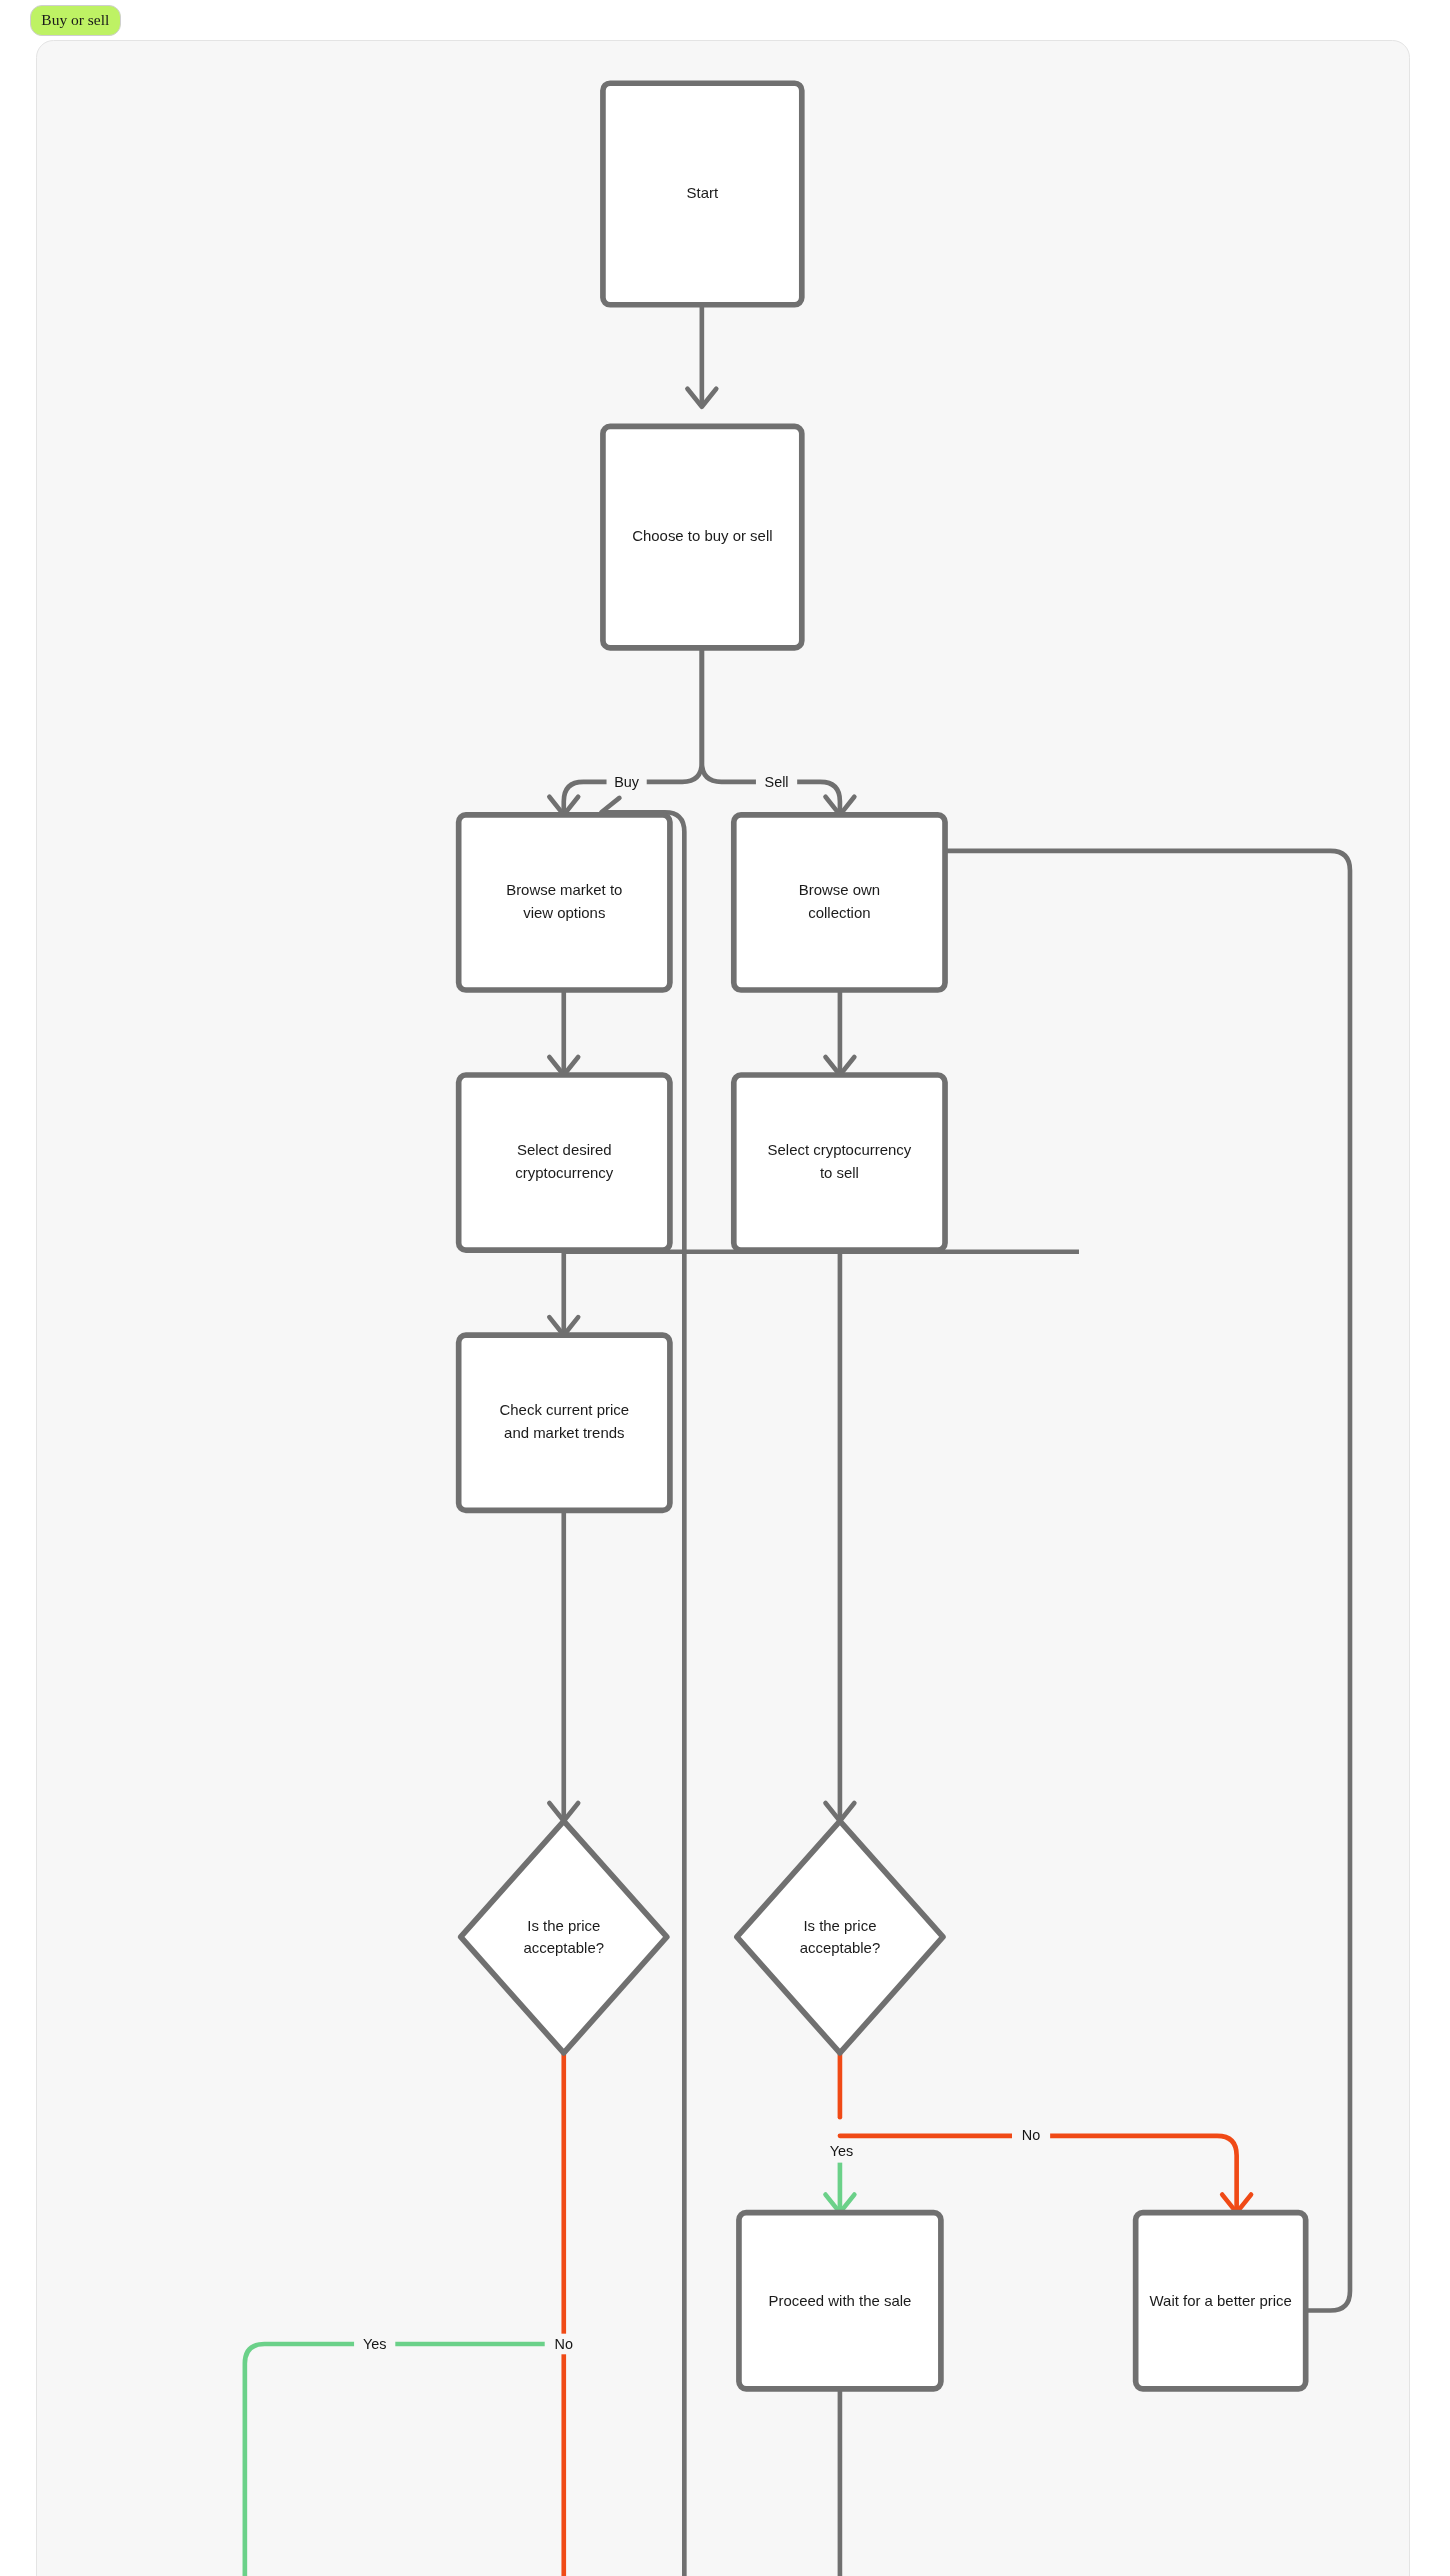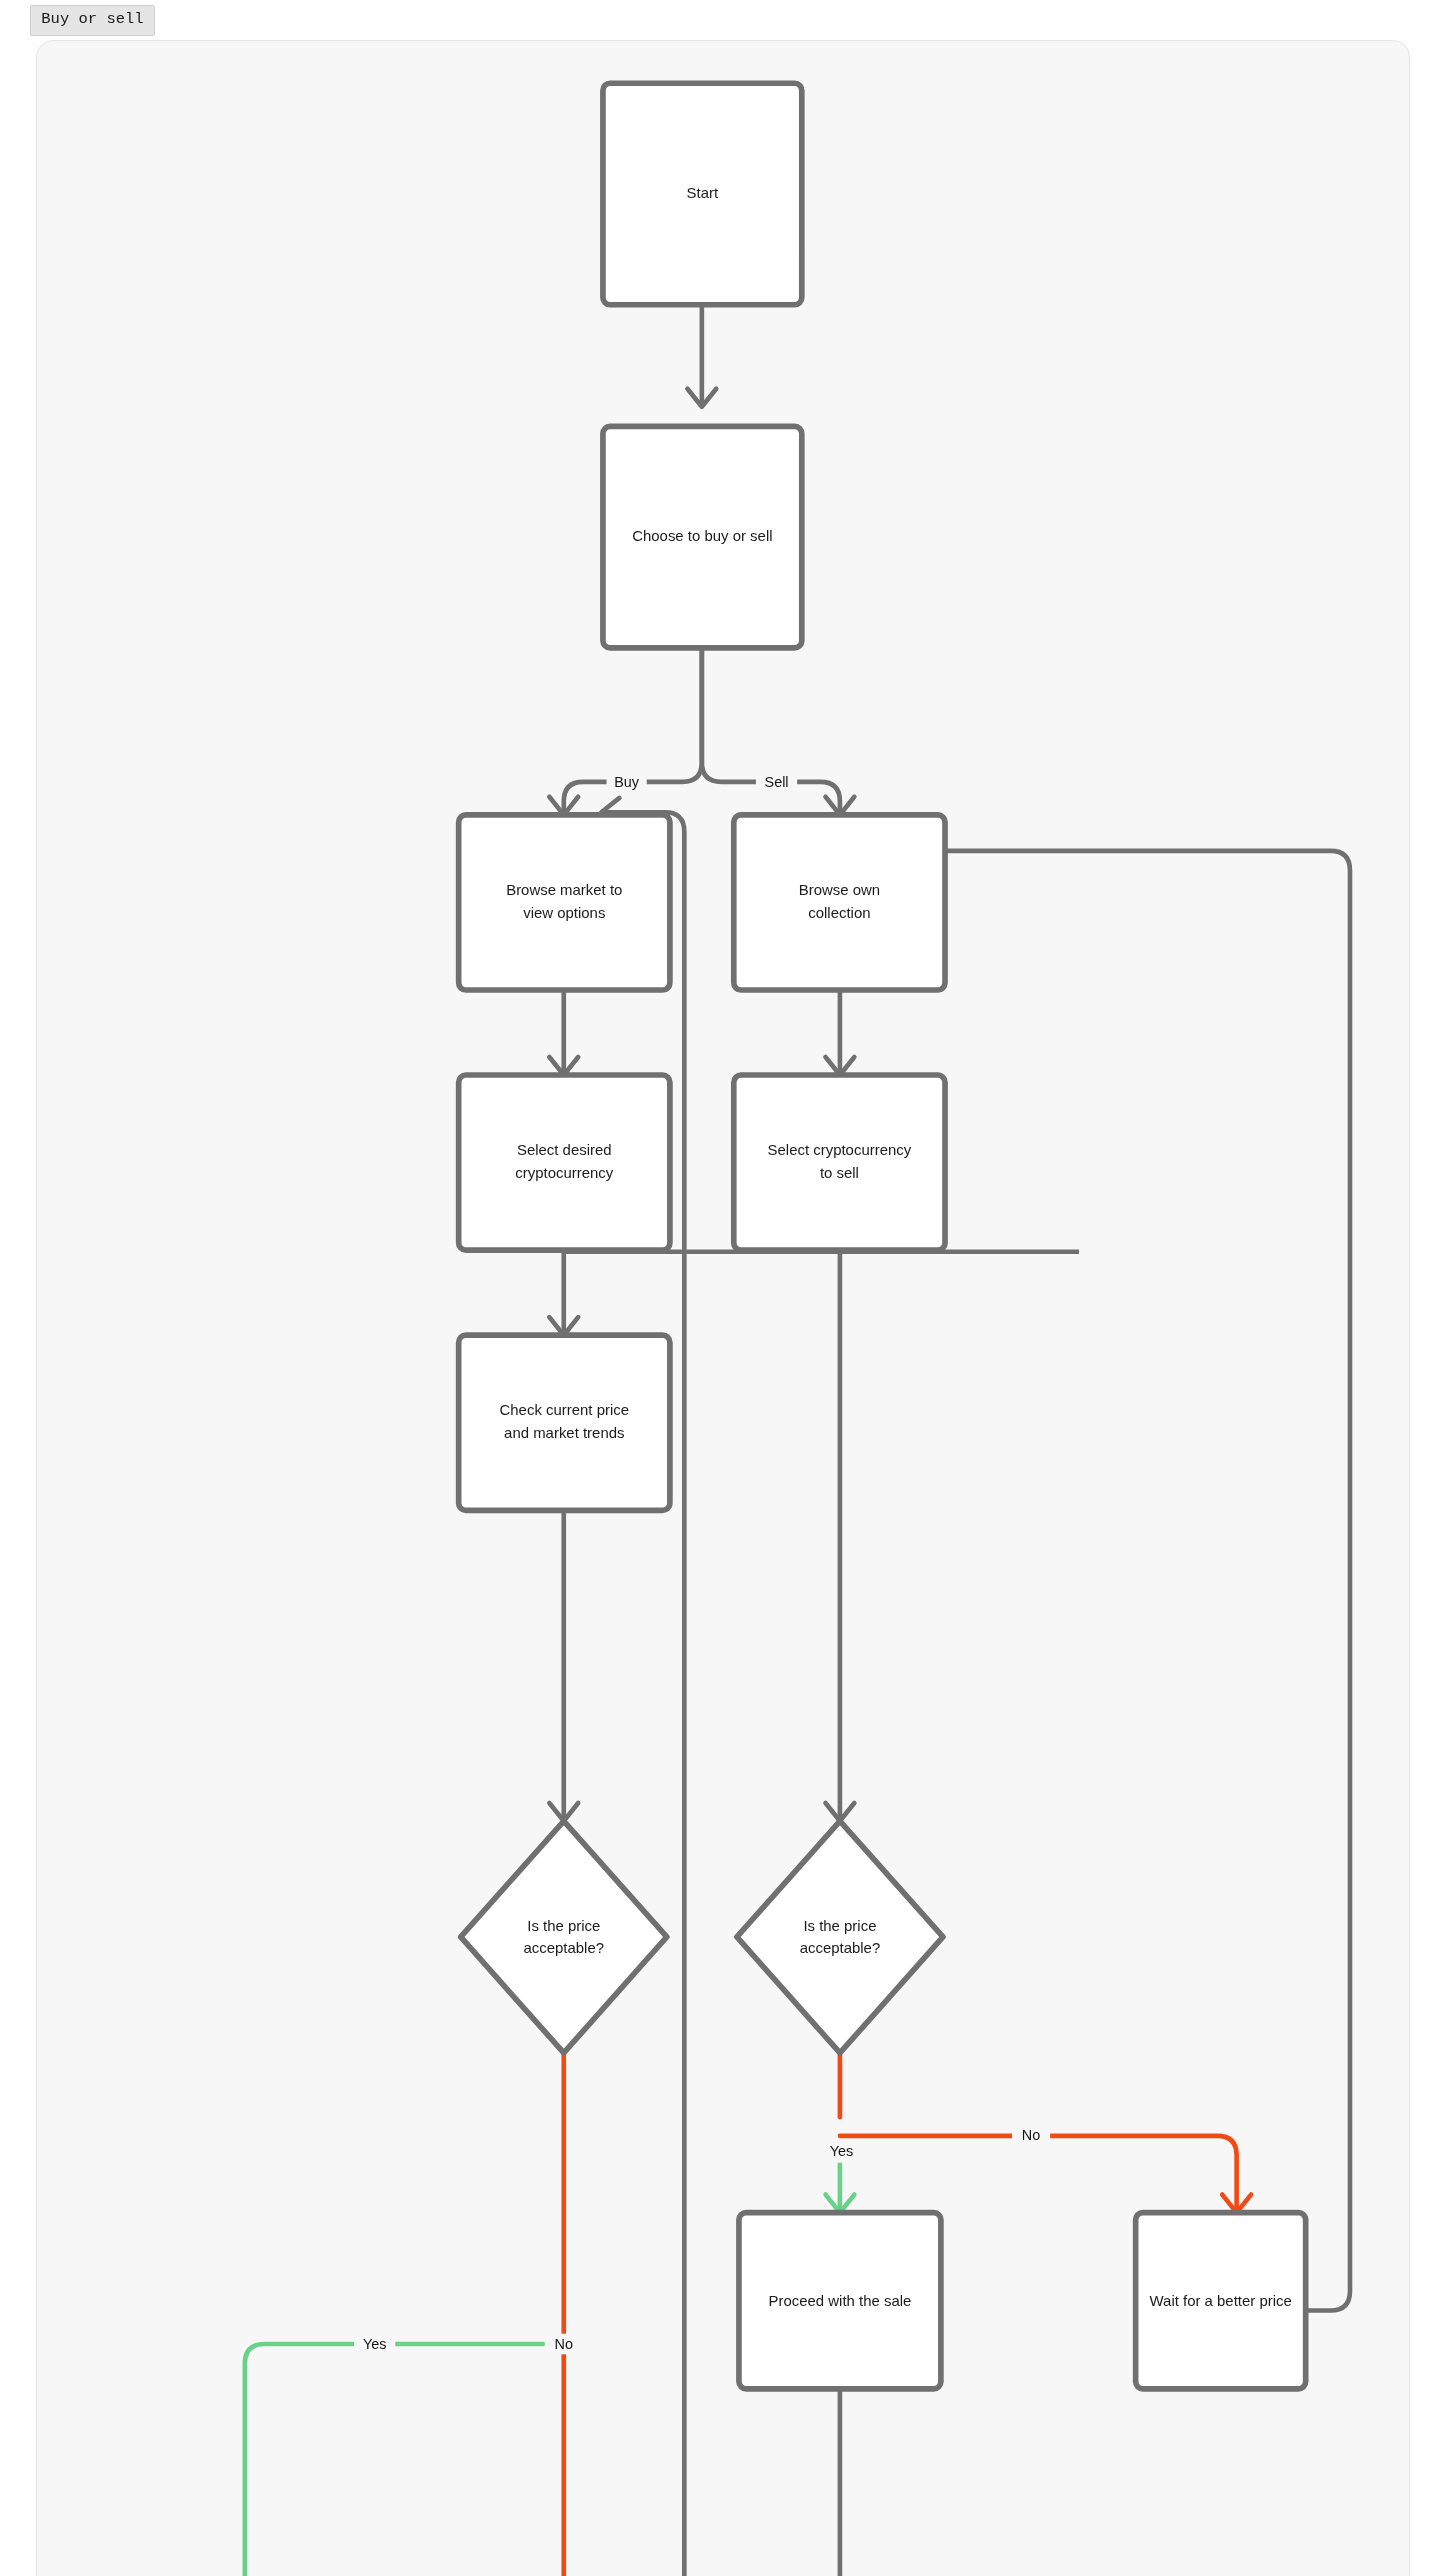--- a/index.html
+++ b/index.html
@@ -17,29 +17,29 @@
   }
   #tab-bar {
     position: absolute;
     left: 30px;
     top: 6.2px;
     height: 28px;
     display: flex;
     align-items: center;
   }
   .tab-chip {
-    background: #e5e5e5;
+    background: #bef264;
     border: 0.5px solid #cfcfcf;
-    border-radius: 2px;
+    border-radius: 12px;
     color: #1a1a1a;
     font-size: 15.5px;
     line-height: 1;
     padding: 6.2px 10.3px 7.2px 10.3px;
     white-space: nowrap;
-    font-family: Liberation Mono, monospace;
+    font-family: Liberation Serif, serif;
   }
   #canvas-frame {
     position: absolute;
     left: 36px;
     top: 40px;
     width: 1374px;
     height: 3760px;
     background: #f7f7f7;
     border: 1.5px solid #e4e4e4;
     border-radius: 17.5px;

